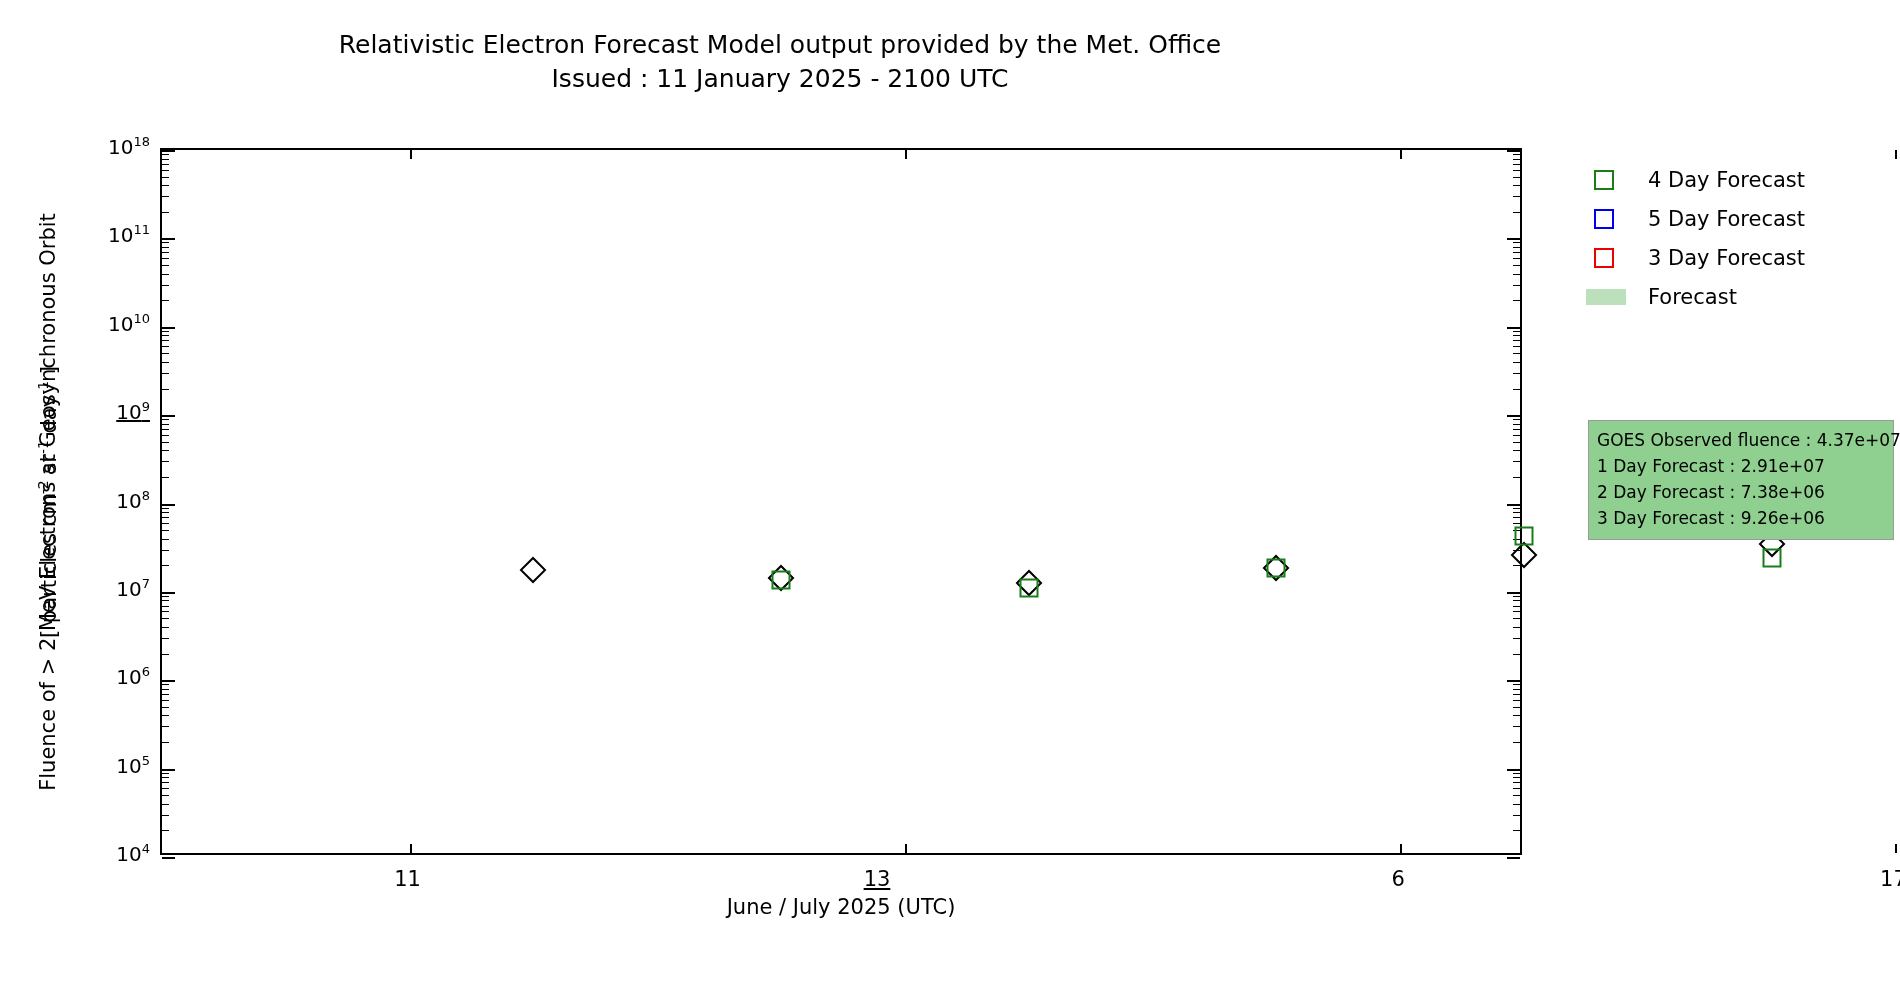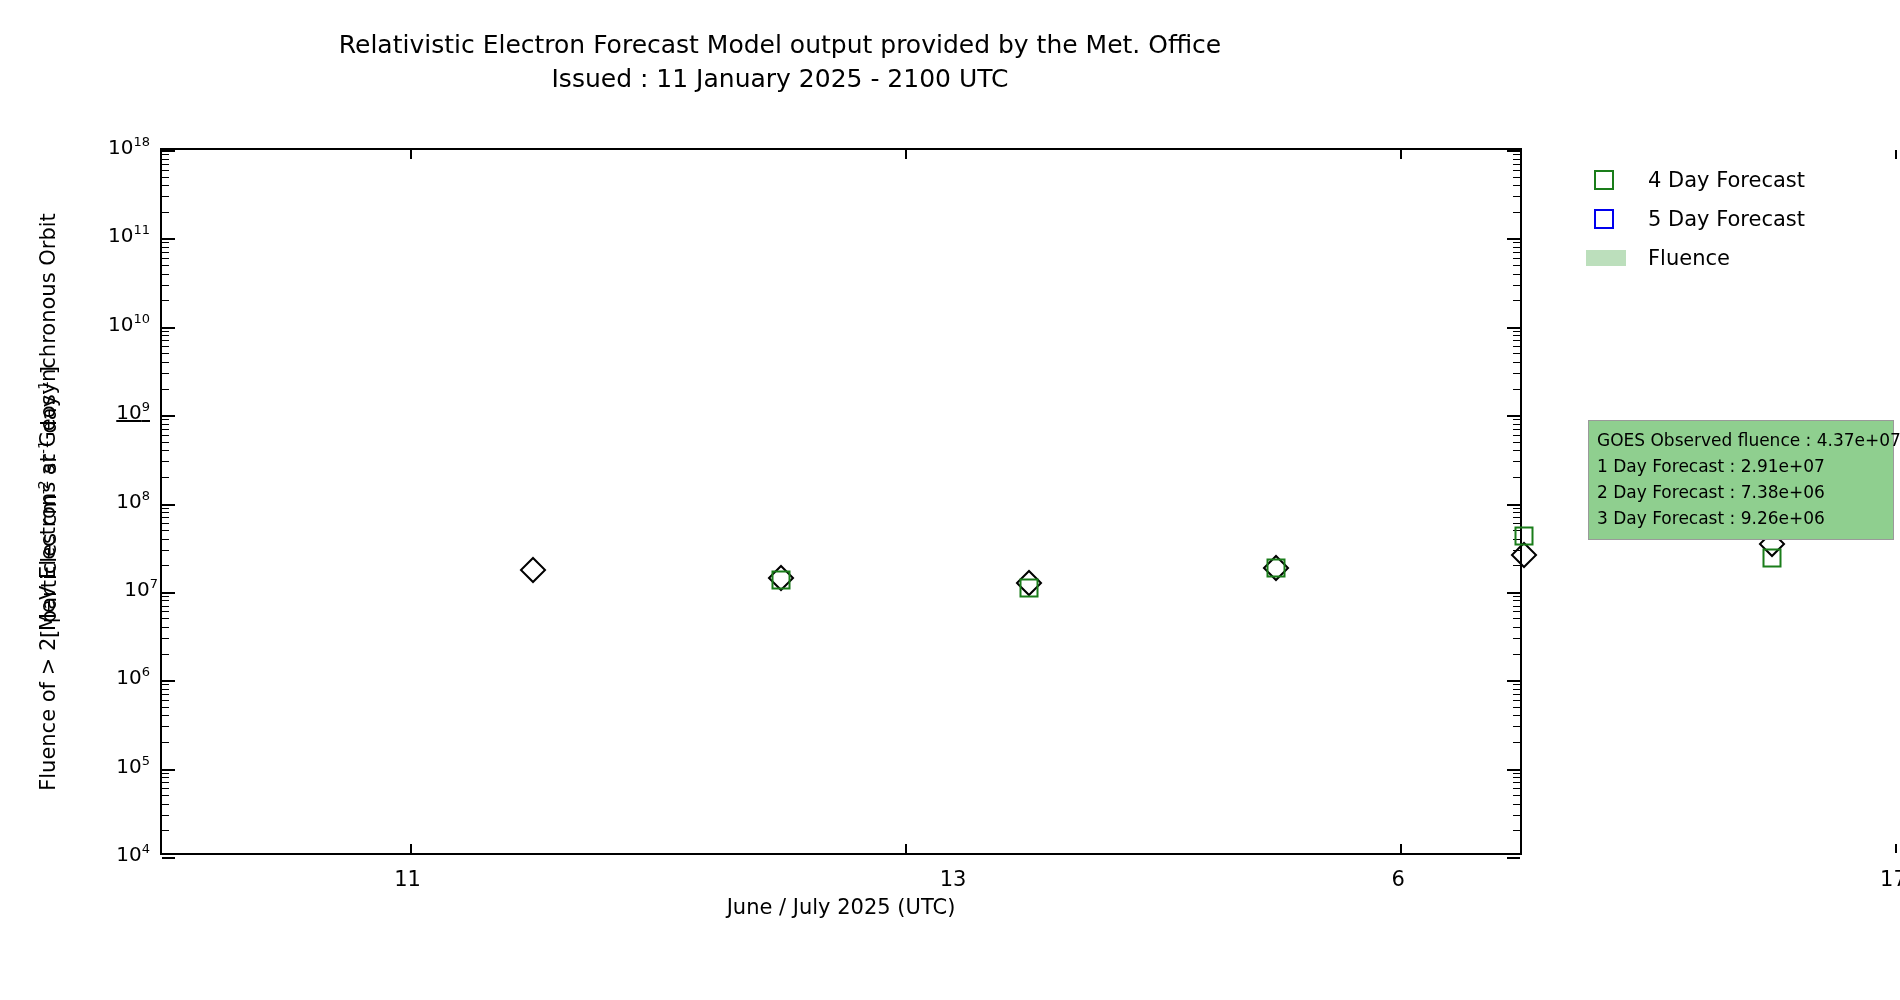--- a/index.html
+++ b/index.html
@@ -287,30 +287,30 @@
         <div class="mk mk-square" style="left: 866.727px; top: 438.217px;"></div>
         <div class="mk mk-square" style="left: 1114.36px; top: 418.264px;"></div>
         <div class="mk mk-square" style="left: 1362px; top: 385.892px;"></div>
         <div class="mk mk-square" style="left: 1609.64px; top: 408.274px;"></div>
       </div>
   </div>
   <div id="ylabel-layer">
       <div class="ytick-label" style="left: 78px; width: 72px; top: 841px;">10<sup>4</sup></div>
       <div class="ytick-label" style="left: 78px; width: 72px; top: 752.625px;">10<sup>5</sup></div>
       <div class="ytick-label" style="left: 78px; width: 72px; top: 664.25px;">10<sup>6</sup></div>
-      <div class="ytick-label" style="left: 86px; width: 72px; top: 575.875px;">10<sup>7</sup></div>
+      <div class="ytick-label" style="left: 78px; width: 72px; top: 575.875px;">10<sup>7</sup></div>
       <div class="ytick-label" style="left: 78px; width: 72px; top: 487.5px;">10<sup>8</sup></div>
       <div class="ytick-label" style="left: 78px; width: 72px; top: 399.125px; text-decoration: underline;">10<sup>9</sup></div>
       <div class="ytick-label" style="left: 78px; width: 72px; top: 310.75px;">10<sup>10</sup></div>
       <div class="ytick-label" style="left: 78px; width: 72px; top: 222.375px;">10<sup>11</sup></div>
       <div class="ytick-label" style="left: 78px; width: 72px; top: 134px;">10<sup>18</sup></div>
     </div>
   <div id="xlabel-layer">
       <div class="xtick-label" style="left: 377.636px; width: 60px; top: 867px;">11</div>
-      <div class="xtick-label" style="left: 923px; width: 60px; top: 867px;">13</div>
+      <div class="xtick-label" style="left: 847px; width: 60px; top: 867px; text-decoration: underline;">13</div>
       <div class="xtick-label" style="left: 1368.18px; width: 60px; top: 867px;">6</div>
       <div class="xtick-label" style="left: 1863.45px; width: 60px; top: 867px;">17</div>
     </div>
 
   <div class="xaxis-title">June / July 2025 (UTC)</div>
 
   <div class="legend">
     <div class="legend-row">
       <span class="legend-mark">
           <span class="lg-square"></span>
@@ -318,23 +318,29 @@
       <span class="legend-label">4 Day Forecast</span>
     </div>
     <div class="legend-row">
       <span class="legend-mark">
           <span class="lg-square blue"></span>
         </span>
       <span class="legend-label">5 Day Forecast</span>
     </div>
     <div class="legend-row">
       <span class="legend-mark">
+          <span class="lg-square red"></span>
+        </span>
+      <span class="legend-label">3 Day Forecast</span>
+    </div>
+    <div class="legend-row">
+      <span class="legend-mark">
           <span class="lg-patch"></span>
         </span>
-      <span class="legend-label">Fluence</span>
+      <span class="legend-label">Forecast</span>
     </div>
   </div>
 
   <div class="infobox">
     <div class="info-line">GOES Observed fluence : 4.37e+07</div>
     <div class="info-line">1 Day Forecast : 2.91e+07</div>
     <div class="info-line">2 Day Forecast : 7.38e+06</div>
     <div class="info-line">3 Day Forecast : 9.26e+06</div>
   </div>
 

